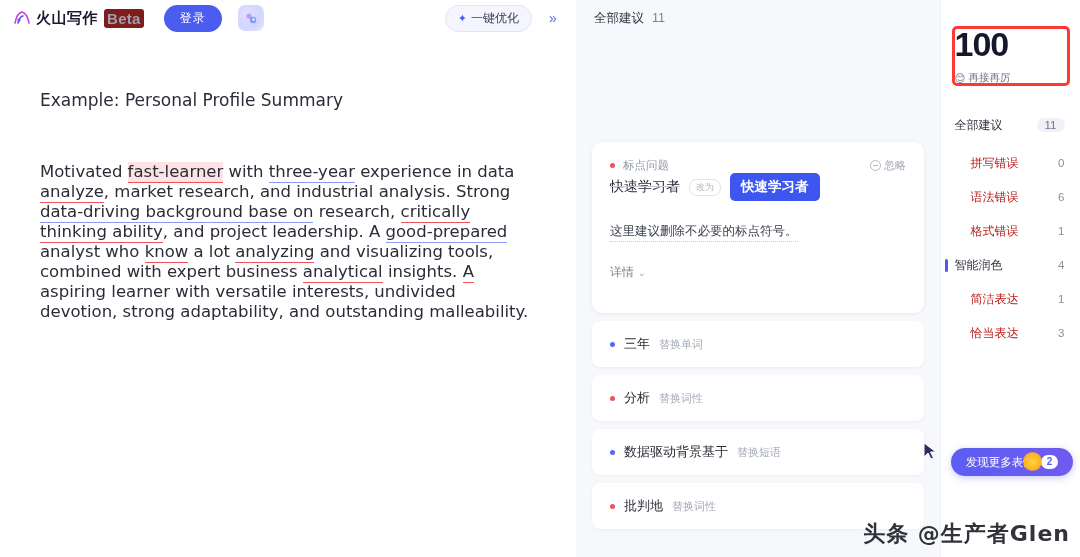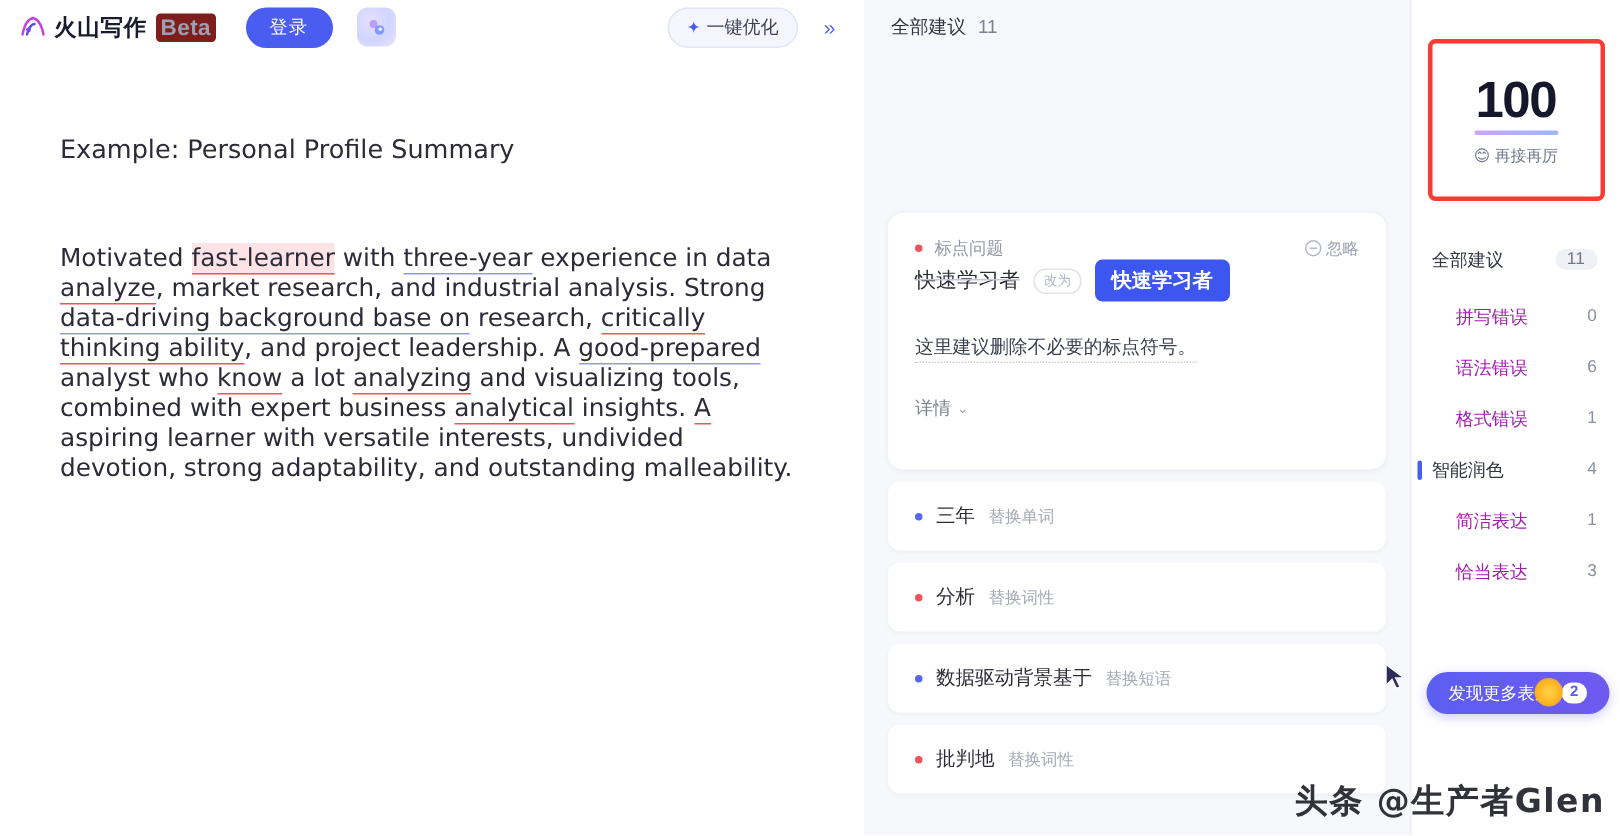--- a/index.html
+++ b/index.html
@@ -141,23 +141,23 @@
   .si-tag { margin-left: 9px; font-size: 11px; color: #a5aab6; }
 
   
   .panel-col {
     width: 140px; height: 557px; background: #fff;
     border-left: 1px solid #eef0f4;
     display: flex; flex-direction: column; align-items: center;
     position: relative;
   }
   .score-box {
-    margin-top: 26px; width: 118px; height: 108px;
+    margin-top: 26px; width: 118px; height: 60px;
     border: 3px solid #fa3a33; border-radius: 5px;
-    display: flex; flex-direction: column; align-items: center;
+    display: flex; flex-direction: column; 
     justify-content: center; background: #fff;
   }
   .score-num {
     font-size: 34px; font-weight: bold; color: #16172b;
     letter-spacing: -1px; line-height: 1;
     position: relative;
   }
   .score-underline {
     width: 56px; height: 3px; margin-top: 3px; border-radius: 2px;
     background: linear-gradient(90deg,#c9a6ff,#9fb4ff);
@@ -172,21 +172,21 @@
     height: 34px; display: flex; align-items: center;
     padding: 0 16px 0 14px; font-size: 12px; cursor: pointer;
     position: relative;
   }
   .pl-row .bar {
     position: absolute; left: 4px; width: 3px; height: 13px; border-radius: 2px;
   }
   .pl-row .bar.red { background: #f0525c; }
   .pl-row .bar.blue { background: #4b5cf0; }
   .pl-label { color: #30343f; }
-  .pl-label.sub { color: #a21caf; margin-left: 16px; }
+  .pl-label.sub { color: #b91c1c; margin-left: 16px; }
   .pl-count { margin-left: auto; color: #8a8f9c; font-size: 11.5px; }
   .pl-count.pill {
     background: #f0f1f6; border-radius: 8px; padding: 1px 8px; color: #70768a;
   }
   .pl-row.head { margin-bottom: 4px; }
 
   .discover-btn {
     position: absolute; left: 10px; top: 448px; width: 122px; height: 28px;
     background: linear-gradient(90deg,#5b5ef2,#6f5af0);
     color: #fff; border-radius: 14px; border: none; cursor: pointer;

